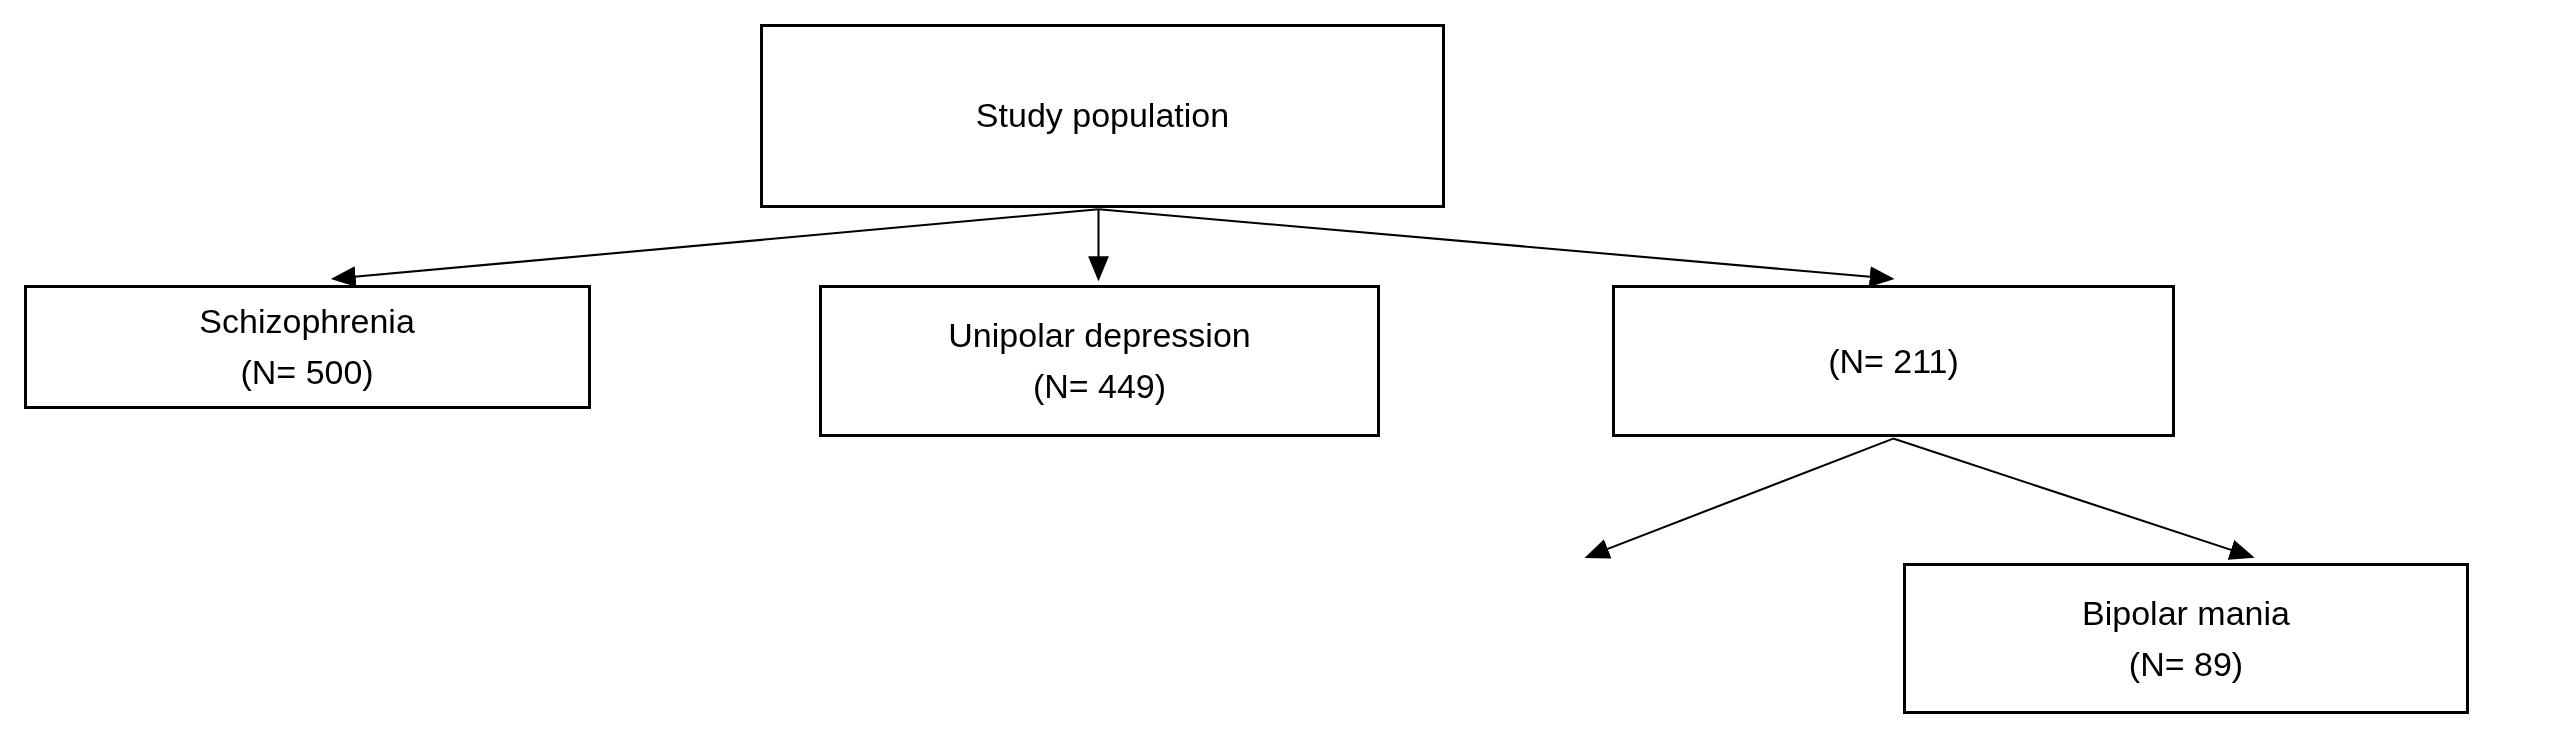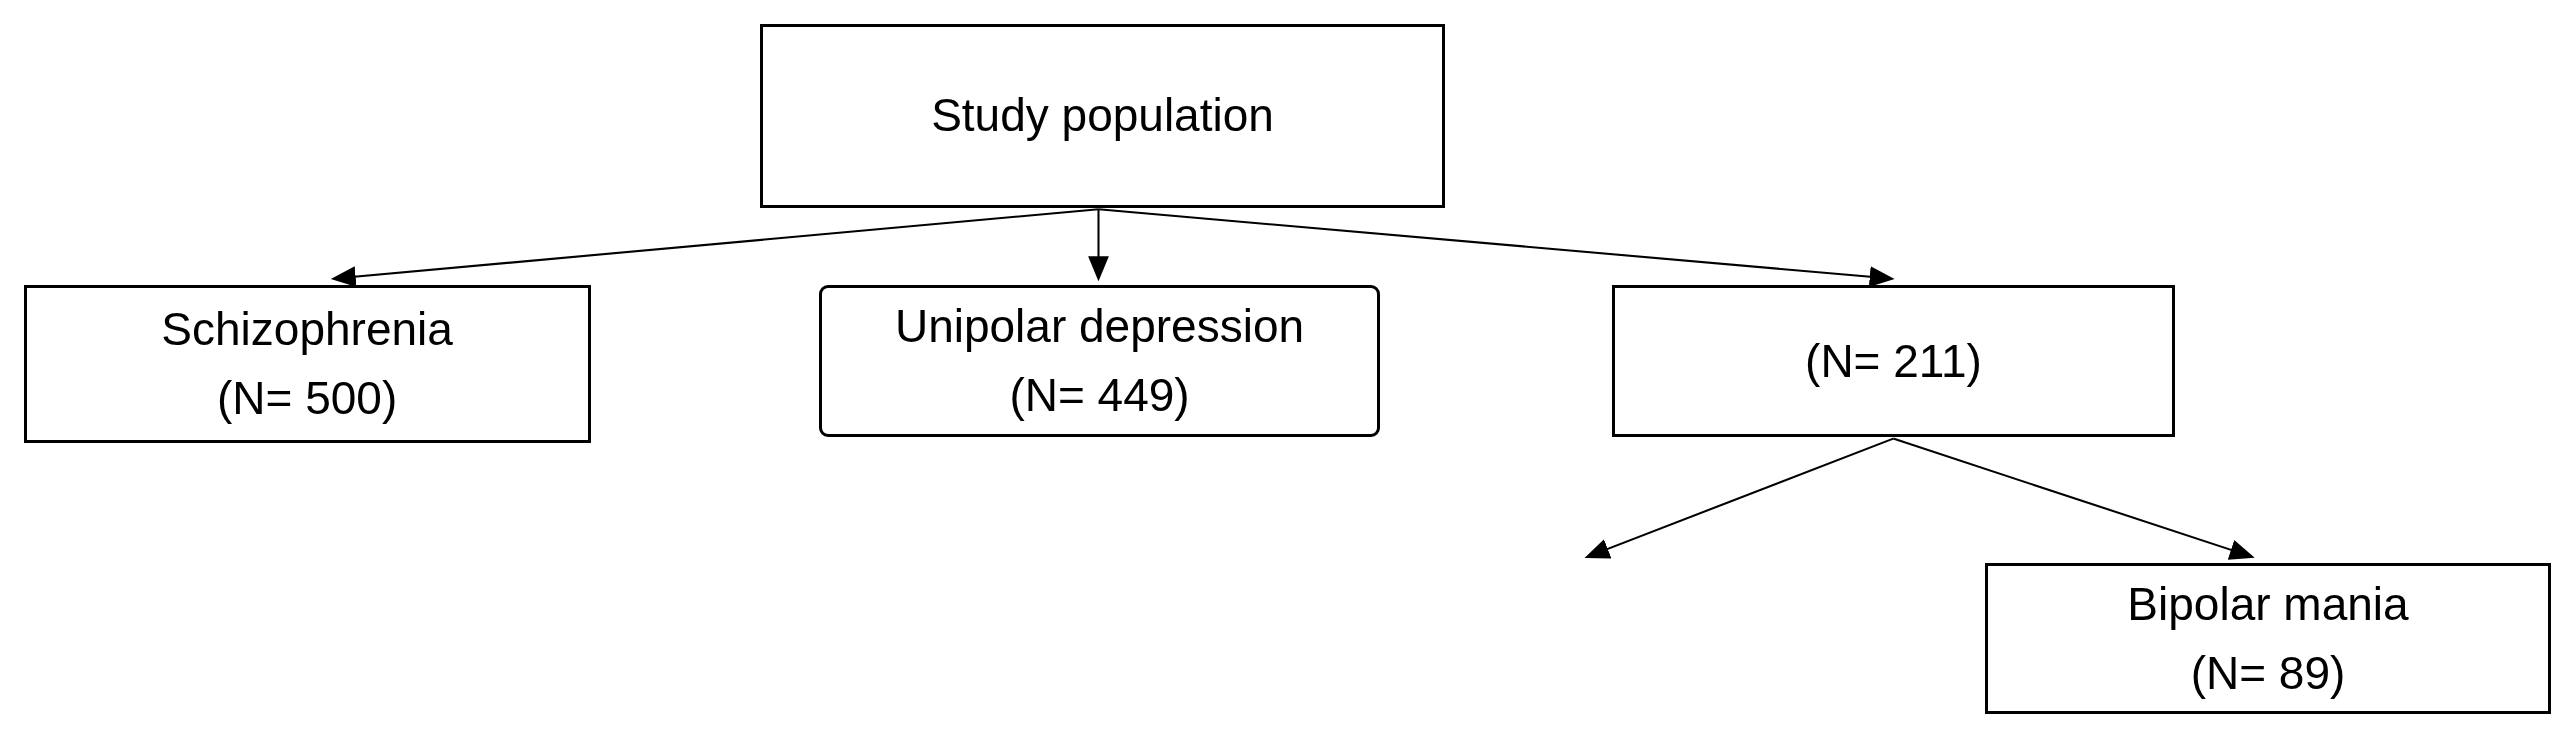--- a/index.html
+++ b/index.html
@@ -27,33 +27,33 @@
     position: absolute;
     box-sizing: border-box;
     border: 3.5px solid #000000;
     background: #ffffff;
     display: flex;
     flex-direction: column;
     align-items: center;
     justify-content: center;
     text-align: center;
     color: #000000;
-    font-size: 46px;
+    font-size: 34px;
     line-height: 1.5;
   }
   .node-label, .node-n {
     white-space: nowrap;
   }
   
   #node-study             { left: 760px; top: 23.6px;  width: 685px; height: 184px; }
-  #node-schizophrenia     { left: 23.6px;   top: 285px; width: 567px; height: 158px; }
-  #node-unipolar          { left: 819px; top: 285px; width: 561px; height: 152px; border-radius: 9px; }
+  #node-schizophrenia     { left: 23.6px;   top: 285px; width: 567px; height: 124px; }
+  #node-unipolar          { left: 819px; top: 285px; width: 561px; height: 152px; }
   #node-bipolar-disorder  { left: 1612px; top: 285px; width: 563px; height: 152px; }
   #node-bipolar-depression{ left: 1283px; top: 563px; width: 566px; height: 151px; }
-  #node-bipolar-mania     { left: 1985px; top: 563px; width: 566px; height: 151px; }
+  #node-bipolar-mania     { left: 1903px; top: 563px; width: 566px; height: 151px; }
 </style>
 </head>
 <body>
 
 <div class="canvas">
 
   <svg class="edges-layer" viewBox="0 0 3717 1068" xmlns="http://www.w3.org/2000/svg">
     <defs>
       <marker id="arrowhead" markerWidth="12" markerHeight="10" refX="10" refY="5" orient="auto" markerUnits="strokeWidth">
         <path d="M0,0 L12,5 L0,10 z" fill="#000000"></path>

